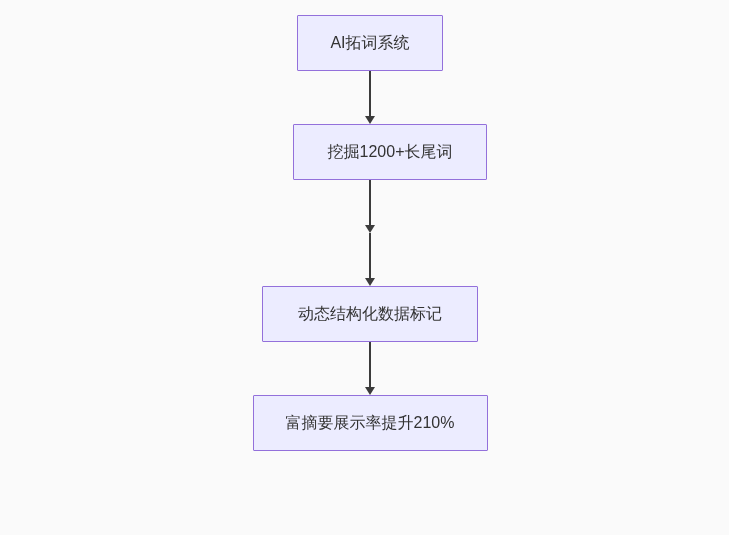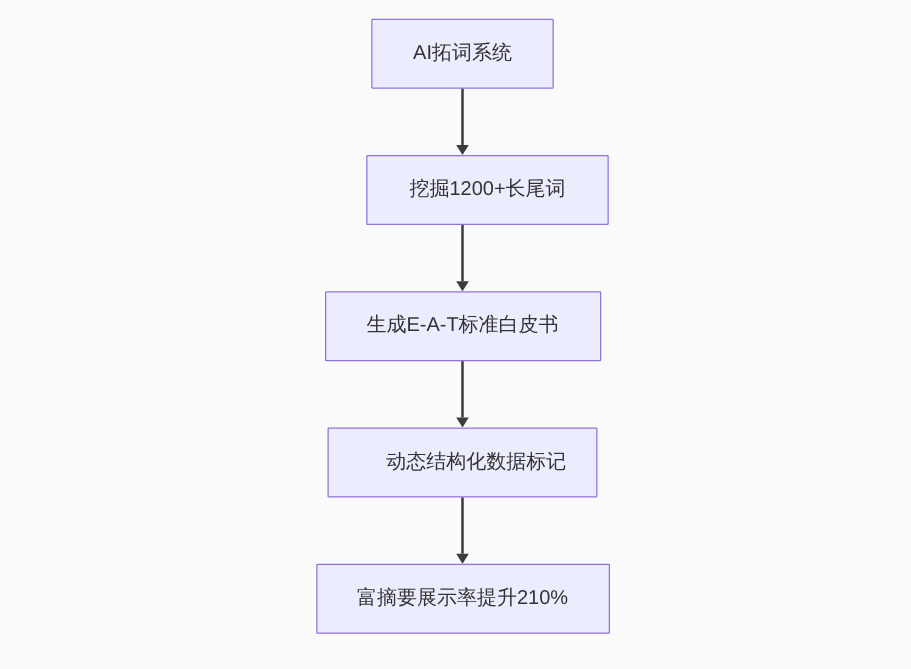--- a/index.html
+++ b/index.html
@@ -42,21 +42,21 @@
     border: 1px solid var(--node-border);
     border-radius: 1px;
     color: var(--node-text);
     font-size: 16px;
     line-height: 1;
     white-space: nowrap;
   }
   .node.n1 { min-width: 146px; }
   .node.n2 { min-width: 194px; margin-left: 40px; }
   .node.n3 { min-width: 221px; }
-  .node.n4 { min-width: 216px; justify-content: flex-end; }
+  .node.n4 { min-width: 216px; }
   .node.n5 { min-width: 235px; text-align: right; }
   .arrow {
     display: flex;
     flex-direction: column;
     align-items: center;
     height: 53px;
   }
   .arrow .line {
     width: 2px;
     height: 45px;
@@ -87,23 +87,20 @@
 
     <div class="node n2">
       <span>挖掘1200+长尾词</span>
     </div>
 
     <div class="arrow">
       <div class="line"></div>
       <div class="head"></div>
     </div>
 
-    <div class="node n3">
-      <span>生成E-A-T标准白皮书</span>
-    </div>
 
     <div class="arrow">
       <div class="line"></div>
       <div class="head"></div>
     </div>
 
     <div class="node n4">
       <span>动态结构化数据标记</span>
     </div>
 

